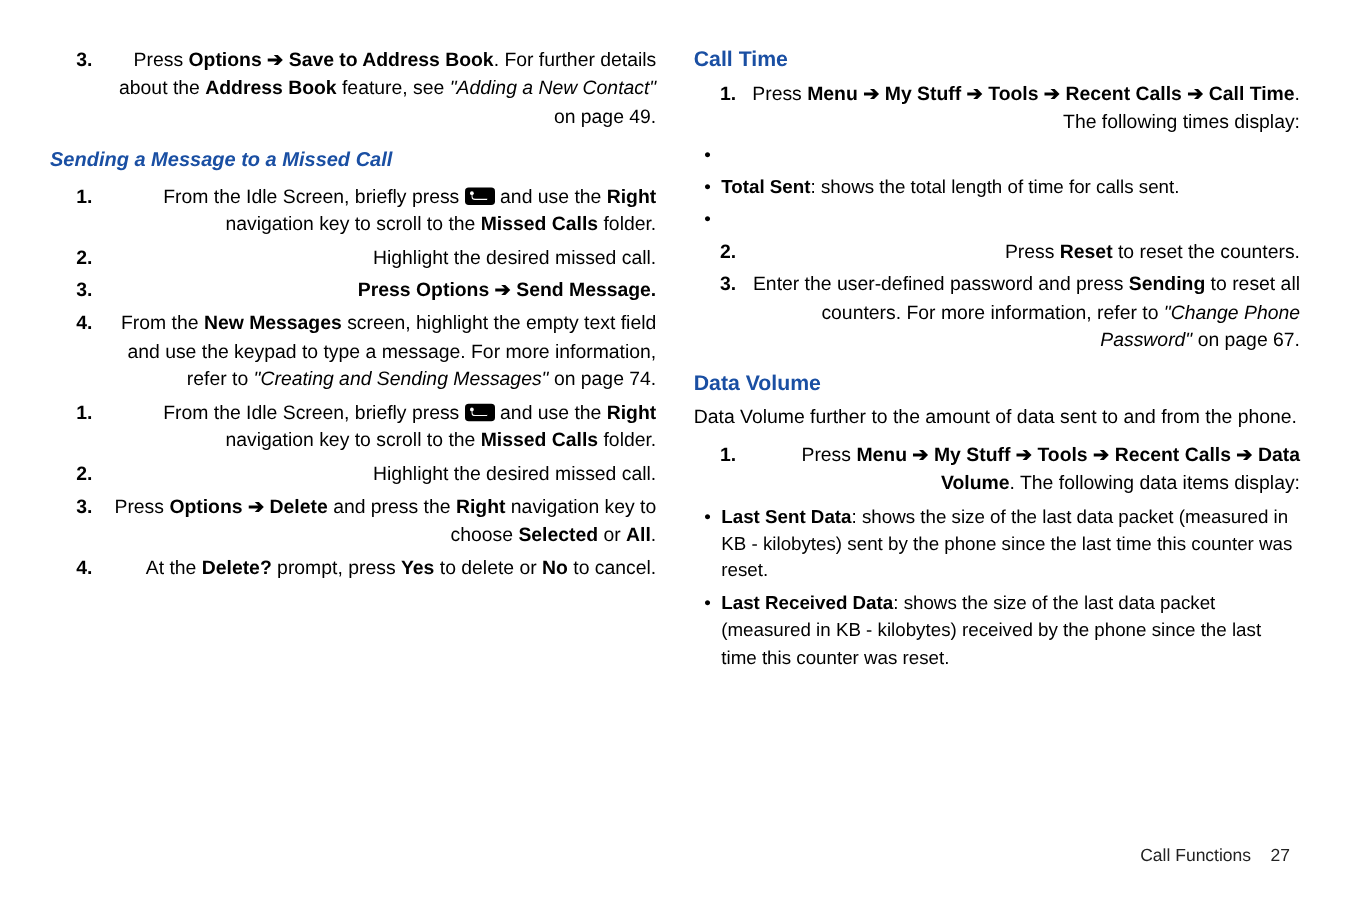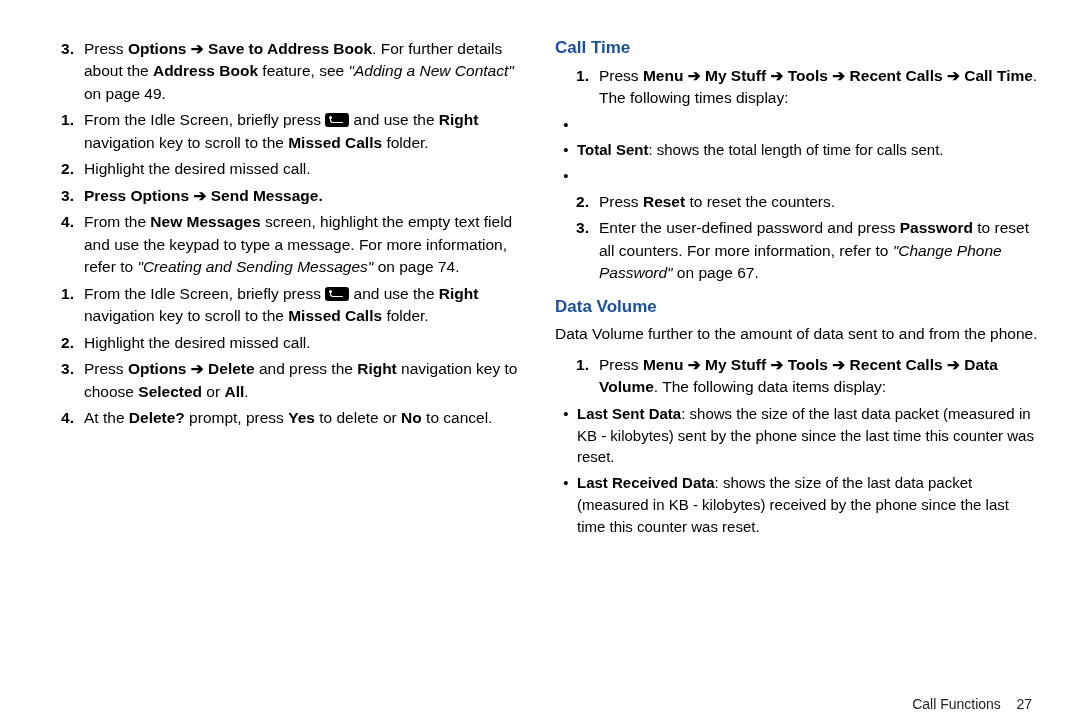--- a/index.html
+++ b/index.html
@@ -48,20 +48,21 @@
   }
   ol.num > li .n {
     width: 34px;
     flex-shrink: 0;
     font-weight: bold;
     text-align: right;
     padding-right: 10px;
   }
   ol.num > li .t {
     flex: 1;
+    text-align: right;
   }
   ul.bul {
     list-style: none;
     padding-left: 0;
     margin: 4px 0 4px 0px;
   }
   ul.bul > li {
     display: flex;
     margin: 4px 0;
     font-size: 15px;
@@ -96,21 +97,21 @@
   .key-icon::before {
     content:"";
     position:absolute;
     left:4px; top:3px;
     width:3px; height:3px;
     border-radius:50%;
     background:#fff;
   }
   .footer {
     position: absolute;
-    bottom: 8px;
+    bottom: 28px;
     right: 48px;
     font-size: 14px;
     color: #222;
   }
   .arrow { font-family: Arial; }
   .para { margin: 4px 0 8px 0; }
   .sub-indent { margin-left: 44px; }
 </style>
 </head>
 <body>
@@ -120,20 +121,21 @@
   <div class="col">
     <ol class="num" start="3">
       <li>
         <span class="n">3.</span>
         <span class="t">
           <span>Press </span><span class="bold">Options</span><span class="bold arrow"> ➔ </span><span class="bold">Save to Address Book</span><span>. For further details about the </span><span class="bold">Address Book</span><span> feature, see </span><span class="ital">"Adding a New Contact"</span><span> on page 49.</span>
         </span>
       </li>
     </ol>
 
+    <div class="h-blue">Sending a Message to a Missed Call</div>
     <ol class="num">
       <li>
           <span class="n">1.</span>
         <span class="t">
           <span>From the Idle Screen, briefly press </span><span class="key-icon"></span><span> and use the </span><span class="bold">Right</span><span> navigation key to scroll to the </span><span class="bold">Missed Calls</span><span> folder.</span>
         </span>
       </li>
       <li>
           <span class="n">2.</span>
         <span class="t">Highlight the desired missed call.</span>
@@ -203,21 +205,21 @@
     <ol class="num">
       <li>
           <span class="n">2.</span>
         <span class="t">
           <span>Press </span><span class="bold">Reset</span><span> to reset the counters.</span>
         </span>
       </li>
       <li>
           <span class="n">3.</span>
         <span class="t">
-          <span>Enter the user-defined password and press </span><span class="bold">Password</span><span> to reset all counters. For more information, refer to </span><span class="ital">"Change Phone Password"</span><span>  on page 67.</span>
+          <span>Enter the user-defined password and press </span><span class="bold">Sending</span><span> to reset all counters. For more information, refer to </span><span class="ital">"Change Phone Password"</span><span>  on page 67.</span>
         </span>
       </li>
     </ol>
 
     <div class="h-section" style="margin-top:10px">Data Volume</div>
     <div class="para">Data Volume further to the amount of data sent to and from the phone.</div>
     <ol class="num">
       <li>
           <span class="n">1.</span>
         <span class="t">

